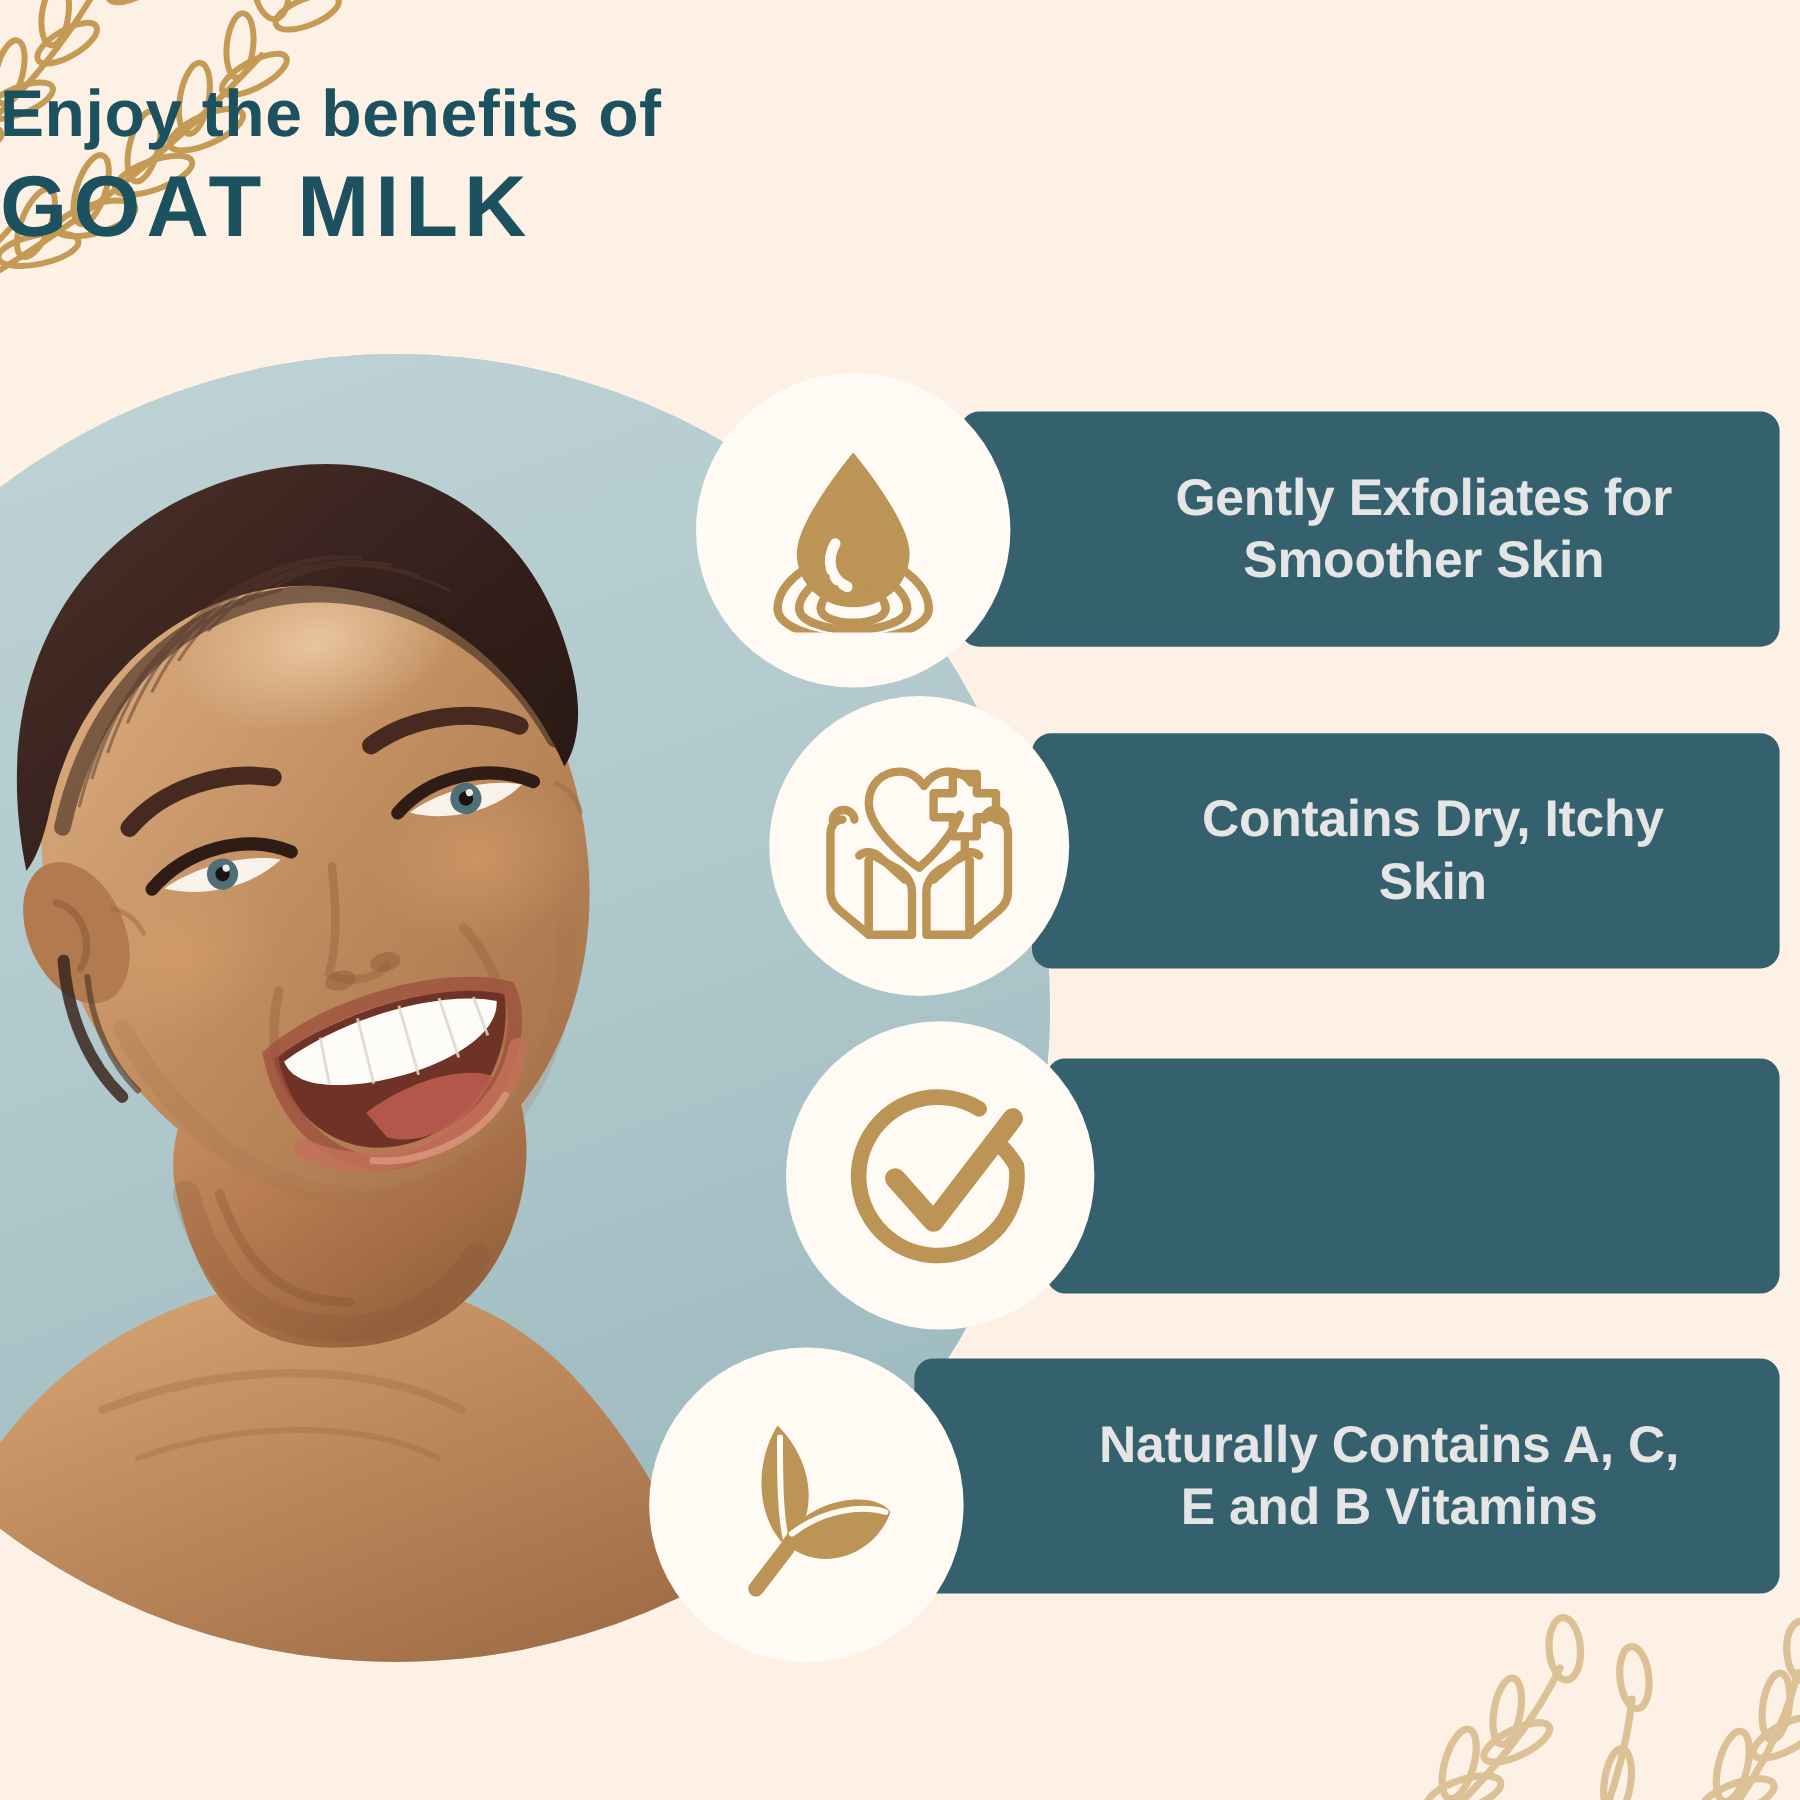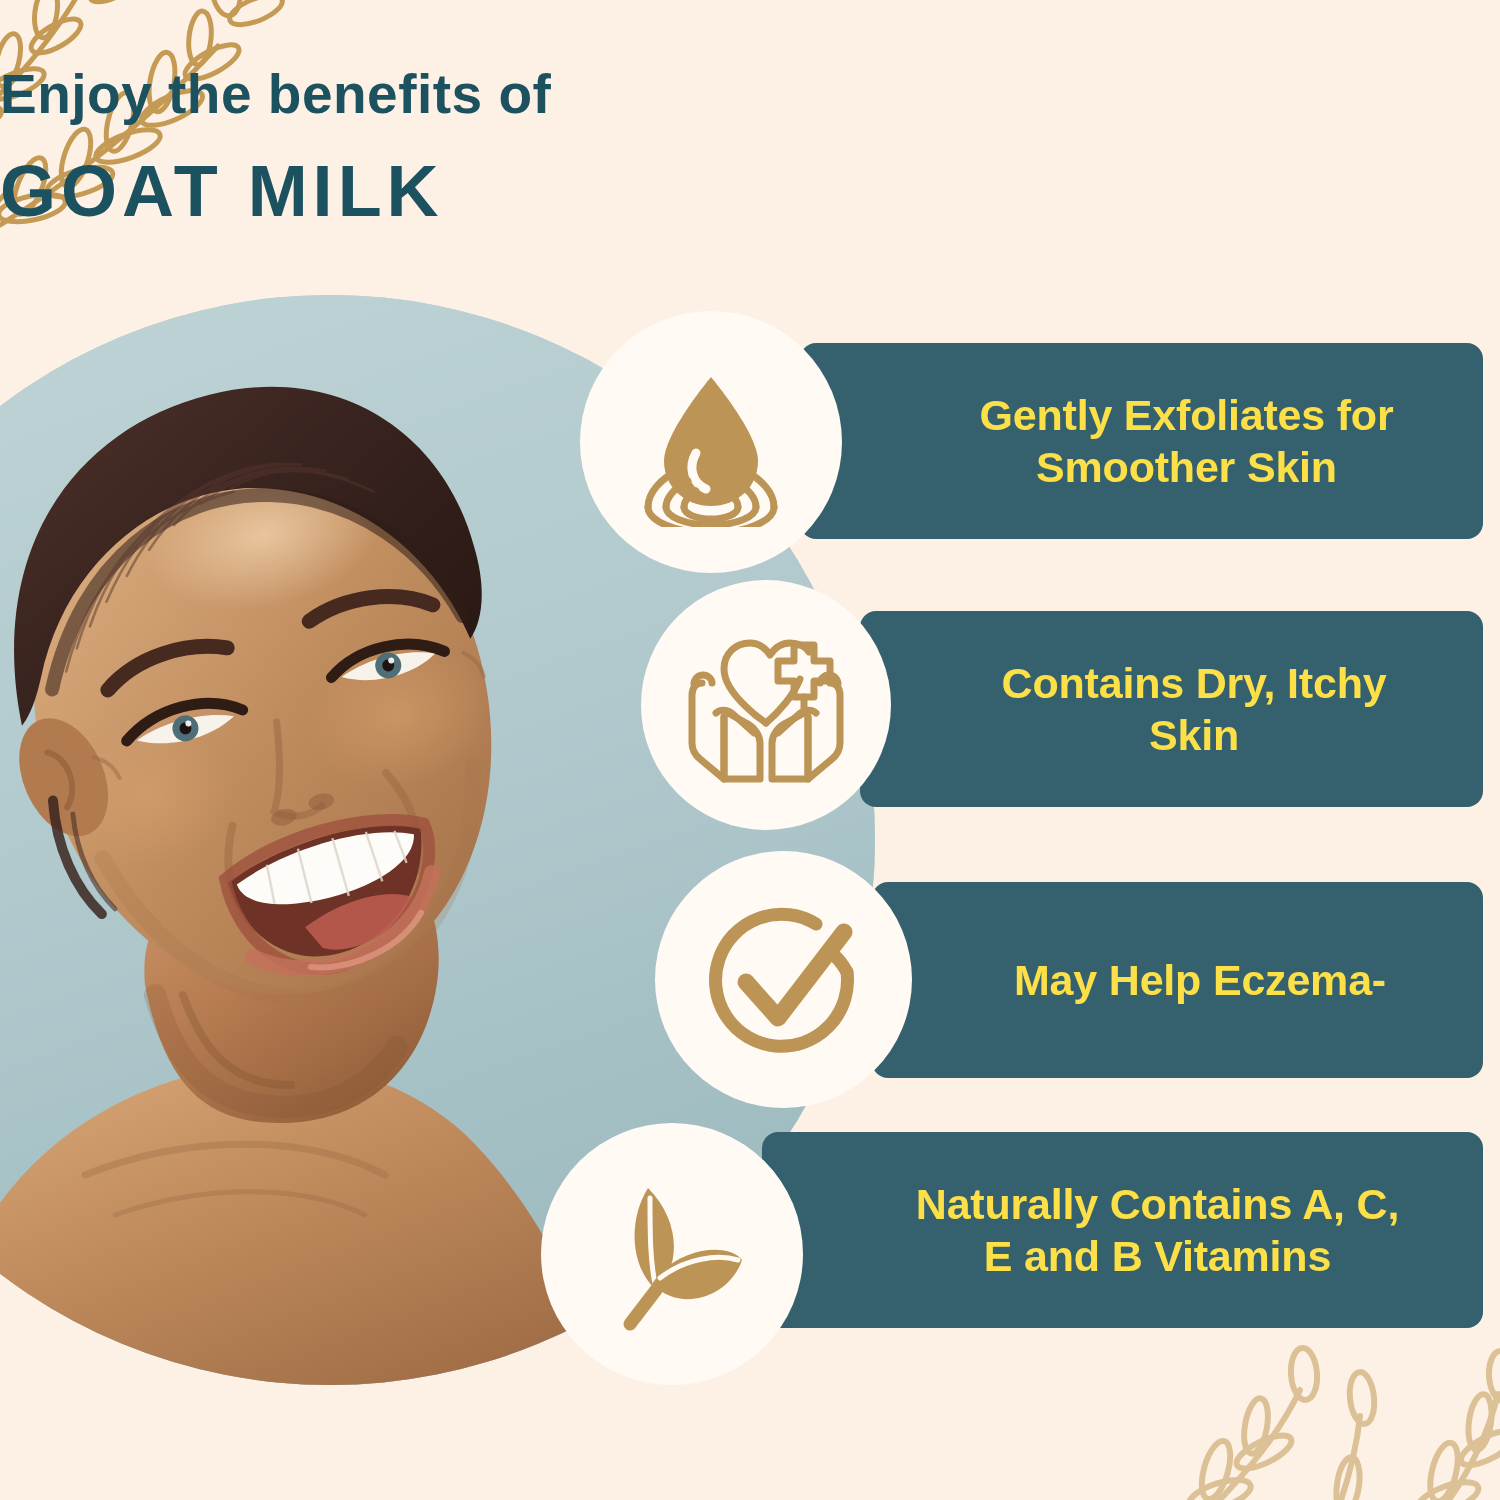--- a/index.html
+++ b/index.html
@@ -20,21 +20,21 @@
   .heading{
     position:absolute;left:0;right:0;top:66px;text-align:left;
     color:#1c5160;
   }
   .heading-line1{
     font-size:55px;font-weight:bold;letter-spacing:.5px;line-height:1.05;
     display:block;
   }
   .heading-line2{
     font-size:72px;font-weight:bold;letter-spacing:5px;line-height:1.2;
-    display:block;margin-top:24px;
+    display:block;margin-top:6px;
   }
 
   
   .photo-circle{
     position:absolute;left:-215px;top:295px;width:1090px;height:1090px;
     border-radius:50%;overflow:hidden;
     background:#b5cdd0;
   }
   .photo-inner{position:absolute;inset:0;}
   .photo-svg{position:absolute;left:0;top:0;width:1090px;height:1090px;}
@@ -42,21 +42,21 @@
   
   .benefit-row{position:absolute;}
   .benefit-card{
     position:absolute;
     background:#35616e;
     border-radius:16px;
     display:flex;align-items:center;justify-content:center;
     box-sizing:border-box;
   }
   .benefit-text{
-    color:#fde047;font-weight:bold;font-size:43px;line-height:1.22;
+    color:#e5e5e5;font-weight:bold;font-size:43px;line-height:1.22;
     text-align:center;letter-spacing:-.2px;
     padding:0 18px;
   }
   .icon-bubble{
     position:absolute;
     background:#fffaf4;
     border-radius:50%;
     display:flex;align-items:center;justify-content:center;
     z-index:5;
   }
@@ -340,21 +340,21 @@
         <path d="M138 62 C138 58 142 54 147 54 C152 54 156 58 156 63"></path>
         <path d="M126 96 L126 158 L90 158 L90 122 C90 114 96 106 104 102 L122 92"></path>
         <path d="M134 92 C130 88 122 88 116 94 L96 112"></path>
       </svg>
     </div>
   </div>
 
   <div class="benefit-row" id="row3">
     <div class="benefit-card">
       <div class="benefit-text">
-        <span>May Help Eczema-</span><br>
+        <br>
       </div>
     </div>
     <div class="icon-bubble">
       <svg width="172" height="172" viewBox="0 0 172 172" fill="none" stroke="#bc9455" stroke-linecap="round" stroke-linejoin="round">
 
         <path d="M118 30 A66 66 0 1 0 149 78" stroke-width="13"></path>
         <path d="M130 56 A66 66 0 0 1 149 78" stroke-width="13"></path>
 
         <path d="M48 88 L80 124 L146 38" stroke-width="17"></path>
       </svg>

